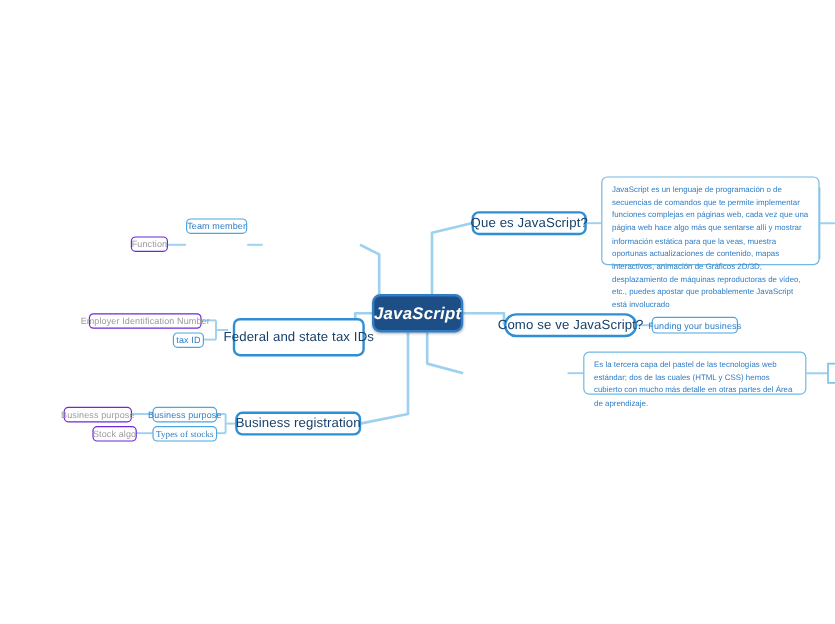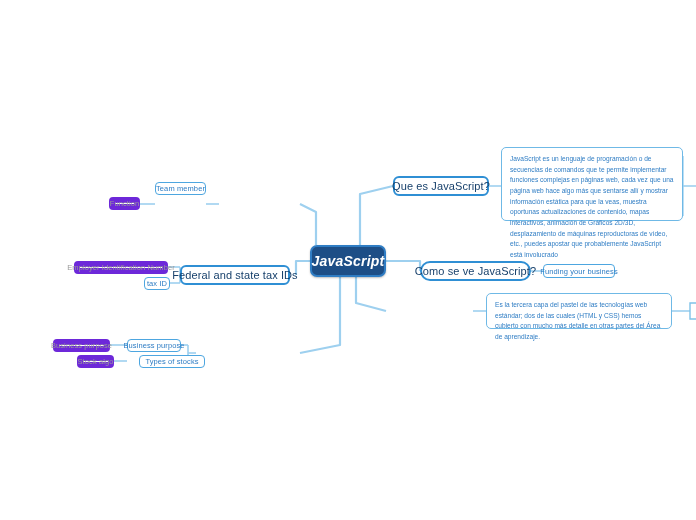--- a/index.html
+++ b/index.html
@@ -60,21 +60,21 @@
   .sub-node {
     border: 1px solid #4da6e0;
     border-radius: 4px;
     color: #2f7dc4;
     font-size: 7.5px;
     letter-spacing: .1px;
   }
 
   
   .leaf-node {
-    border: 6px solid #6d28d9;
+    border: 1px solid #6d28d9;
     border-radius: 4px;
     color: #9a9a9a;
     font-size: 7.5px;
     letter-spacing: .1px;
   }
 
   
   .note-node {
     border: 1px solid #6fb9e6;
     border-radius: 5px;
@@ -152,42 +152,45 @@
 
 
   <div class="node sub-node" style="left:155px; top:182px; width:51px; height:13px;">
     <span>Team member</span>
   </div>
 
   <div class="node leaf-node" style="left:109px; top:197px; width:31px; height:13px;">
     <span>Function</span>
   </div>
 
-  <div class="node main-node" style="left:180px; top:265px; width:110px; height:20px;">
+  <div class="node main-node" style="left:194px; top:265px; width:110px; height:32px;">
     <span>Federal and state tax IDs</span>
   </div>
 
   <div class="node leaf-node" style="left:74px; top:261px; width:94px; height:13px;">
     <span>Employer Identification Number</span>
   </div>
 
   <div class="node sub-node" style="left:144px; top:277px; width:26px; height:13px;">
     <span>tax ID</span>
   </div>
 
+  <div class="node main-node" style="left:196px; top:343px; width:105px; height:20px;">
+    <span>Business registration</span>
+  </div>
 
   <div class="node sub-node" style="left:127px; top:339px; width:54px; height:13px;">
     <span>Business purpose</span>
   </div>
 
   <div class="node leaf-node" style="left:53px; top:339px; width:57px; height:13px;">
     <span>Business purpose</span>
   </div>
 
-  <div class="node sub-node" style="left:139px; top:355px; width:66px; height:13px;">
+  <div class="node sub-node" style="left:127px; top:355px; width:54px; height:13px;font-family:Liberation Serif, serif;">
     <span>Types of stocks</span>
   </div>
 
   <div class="node leaf-node" style="left:77px; top:355px; width:37px; height:13px;">
     <span>Stock algo</span>
   </div>
 
   <div class="node main-node" style="left:393px; top:176px; width:96px; height:20px;">
     <span>Que es JavaScript?</span>
   </div>

